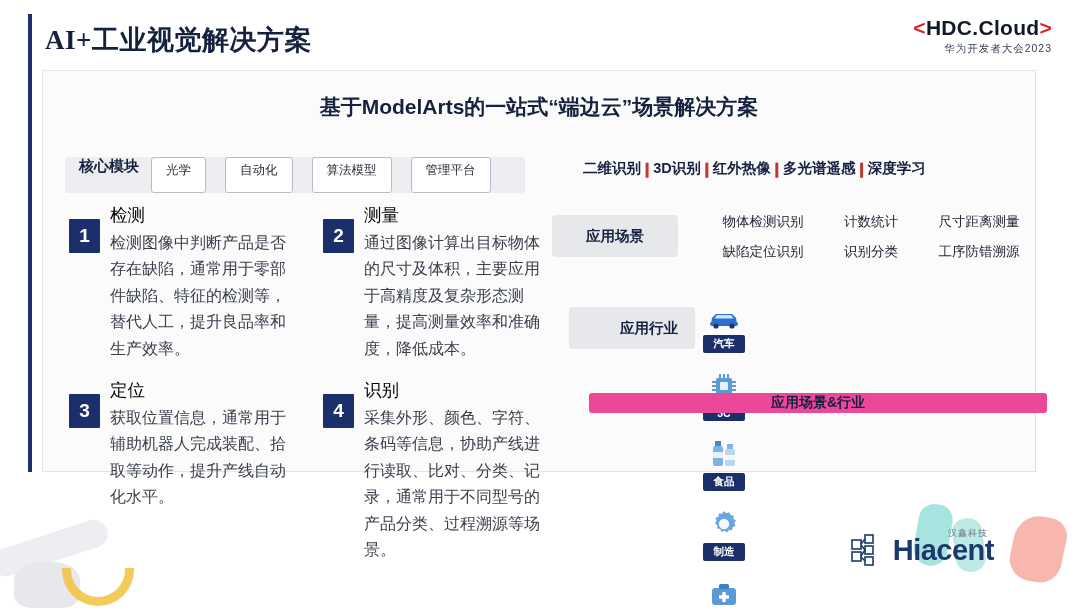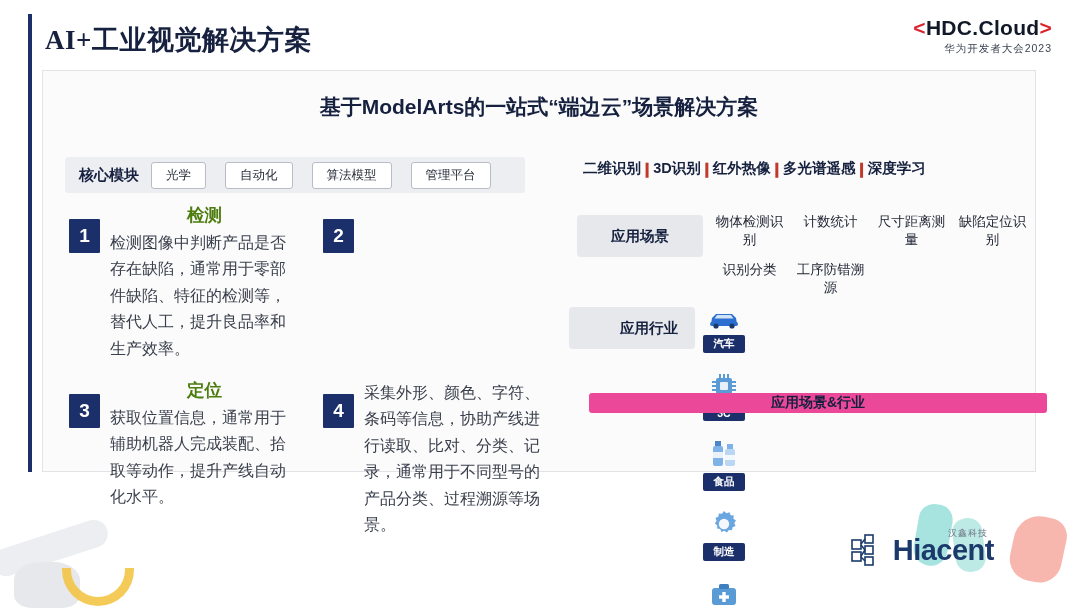--- a/index.html
+++ b/index.html
@@ -51,21 +51,21 @@
     text-align: center; margin-top: 22px;
     font-size: 21px; font-weight: bold; color: #16213f;
     font-family: "Liberation Sans", sans-serif;
   }
   
   .core-row {
     position: absolute; left: 22px; top: 86px;
     width: 460px; height: 36px;
     background: #eceef2;
     border-radius: 3px;
-    display: flex; align-items: center;
+    display: flex; 
   }
   .core-label {
     font-size: 15px; font-weight: bold; color: #16213f;
     margin-left: 14px; margin-right: 12px;
   }
   .chip {
     background: #ffffff; border: 1px solid #b9bcc6;
     border-radius: 3px;
     font-size: 12.5px; color: #2a2f3a;
     padding: 4px 14px; margin-right: 19px;
@@ -93,40 +93,40 @@
   .fnum {
     width: 31px; height: 34px; flex: 0 0 31px;
     background: #1b2f6b; color: #fff;
     font-size: 19px; font-weight: bold;
     display: flex; align-items: center; justify-content: center;
     margin-top: 14px;
     border-radius: 1px;
   }
   .ftext { flex: 1; }
   .fhead {
-    font-size: 17.5px; font-weight: bold; color: #4d7c0f;
-    margin-bottom: 4px; line-height: 1.2; text-align: center;
+    font-size: 17.5px; font-weight: normal; color: #000000;
+    margin-bottom: 4px; line-height: 1.2;
   }
   .fbody {
     font-size: 16px; color: #3a3f4c; line-height: 1.65;
   }
   
   .scene-btn, .industry-btn {
     position: absolute;
     width: 126px; height: 42px;
     background: #e7e8ec; border-radius: 4px;
     display: flex; align-items: center; justify-content: center;
     font-size: 14.5px; font-weight: bold; color: #16213f;
   }
-  .scene-btn { left: 534px; top: 144px; }
+  .scene-btn { left: 509px; top: 144px; }
   .industry-btn { left: 526px; top: 236px; padding-left: 34px; }
   .scene-grid {
     position: absolute; left: 672px; top: 142px;
     width: 312px;
-    display: grid; grid-template-columns: 1fr 1fr 1fr 1fr;
+    display: grid; grid-template-columns: 1fr 1fr 1fr;
     row-gap: 10px; column-gap: 6px;
     font-size: 13.5px; color: #1d2231;
     text-align: center;
     gap: 12px;
   }
   .industry-icons {
     position: absolute; left: 660px; top: 226px;
     display: flex; gap: 14px; flex-direction: column;
   }
   .ind {
@@ -243,31 +243,36 @@
     <div class="features">
       <div class="feature">
         <div class="fnum">1</div>
         <div class="ftext">
           <div class="fhead">检测</div>
           <div class="fbody">检测图像中判断产品是否存在缺陷，通常用于零部件缺陷、特征的检测等，替代人工，提升良品率和生产效率。</div>
         </div>
       </div>
       <div class="feature">
         <div class="fnum">2</div>
+        <div class="ftext">
+          <div class="fhead">测量</div>
+          <div class="fbody">通过图像计算出目标物体的尺寸及体积，主要应用于高精度及复杂形态测量，提高测量效率和准确度，降低成本。</div>
+        </div>
       </div>
       <div class="feature">
         <div class="fnum">3</div>
         <div class="ftext">
           <div class="fhead">定位</div>
           <div class="fbody">获取位置信息，通常用于辅助机器人完成装配、拾取等动作，提升产线自动化水平。</div>
         </div>
       </div>
       <div class="feature">
         <div class="fnum">4</div>
         <div class="ftext">
+          <div class="fhead">识别</div>
           <div class="fbody">采集外形、颜色、字符、条码等信息，协助产线进行读取、比对、分类、记录，通常用于不同型号的产品分类、过程溯源等场景。</div>
         </div>
       </div>
     </div>
 
     <div class="scene-btn">应用场景</div>
 
     <div class="scene-grid">
       <div>物体检测识别</div>
       <div>计数统计</div>

